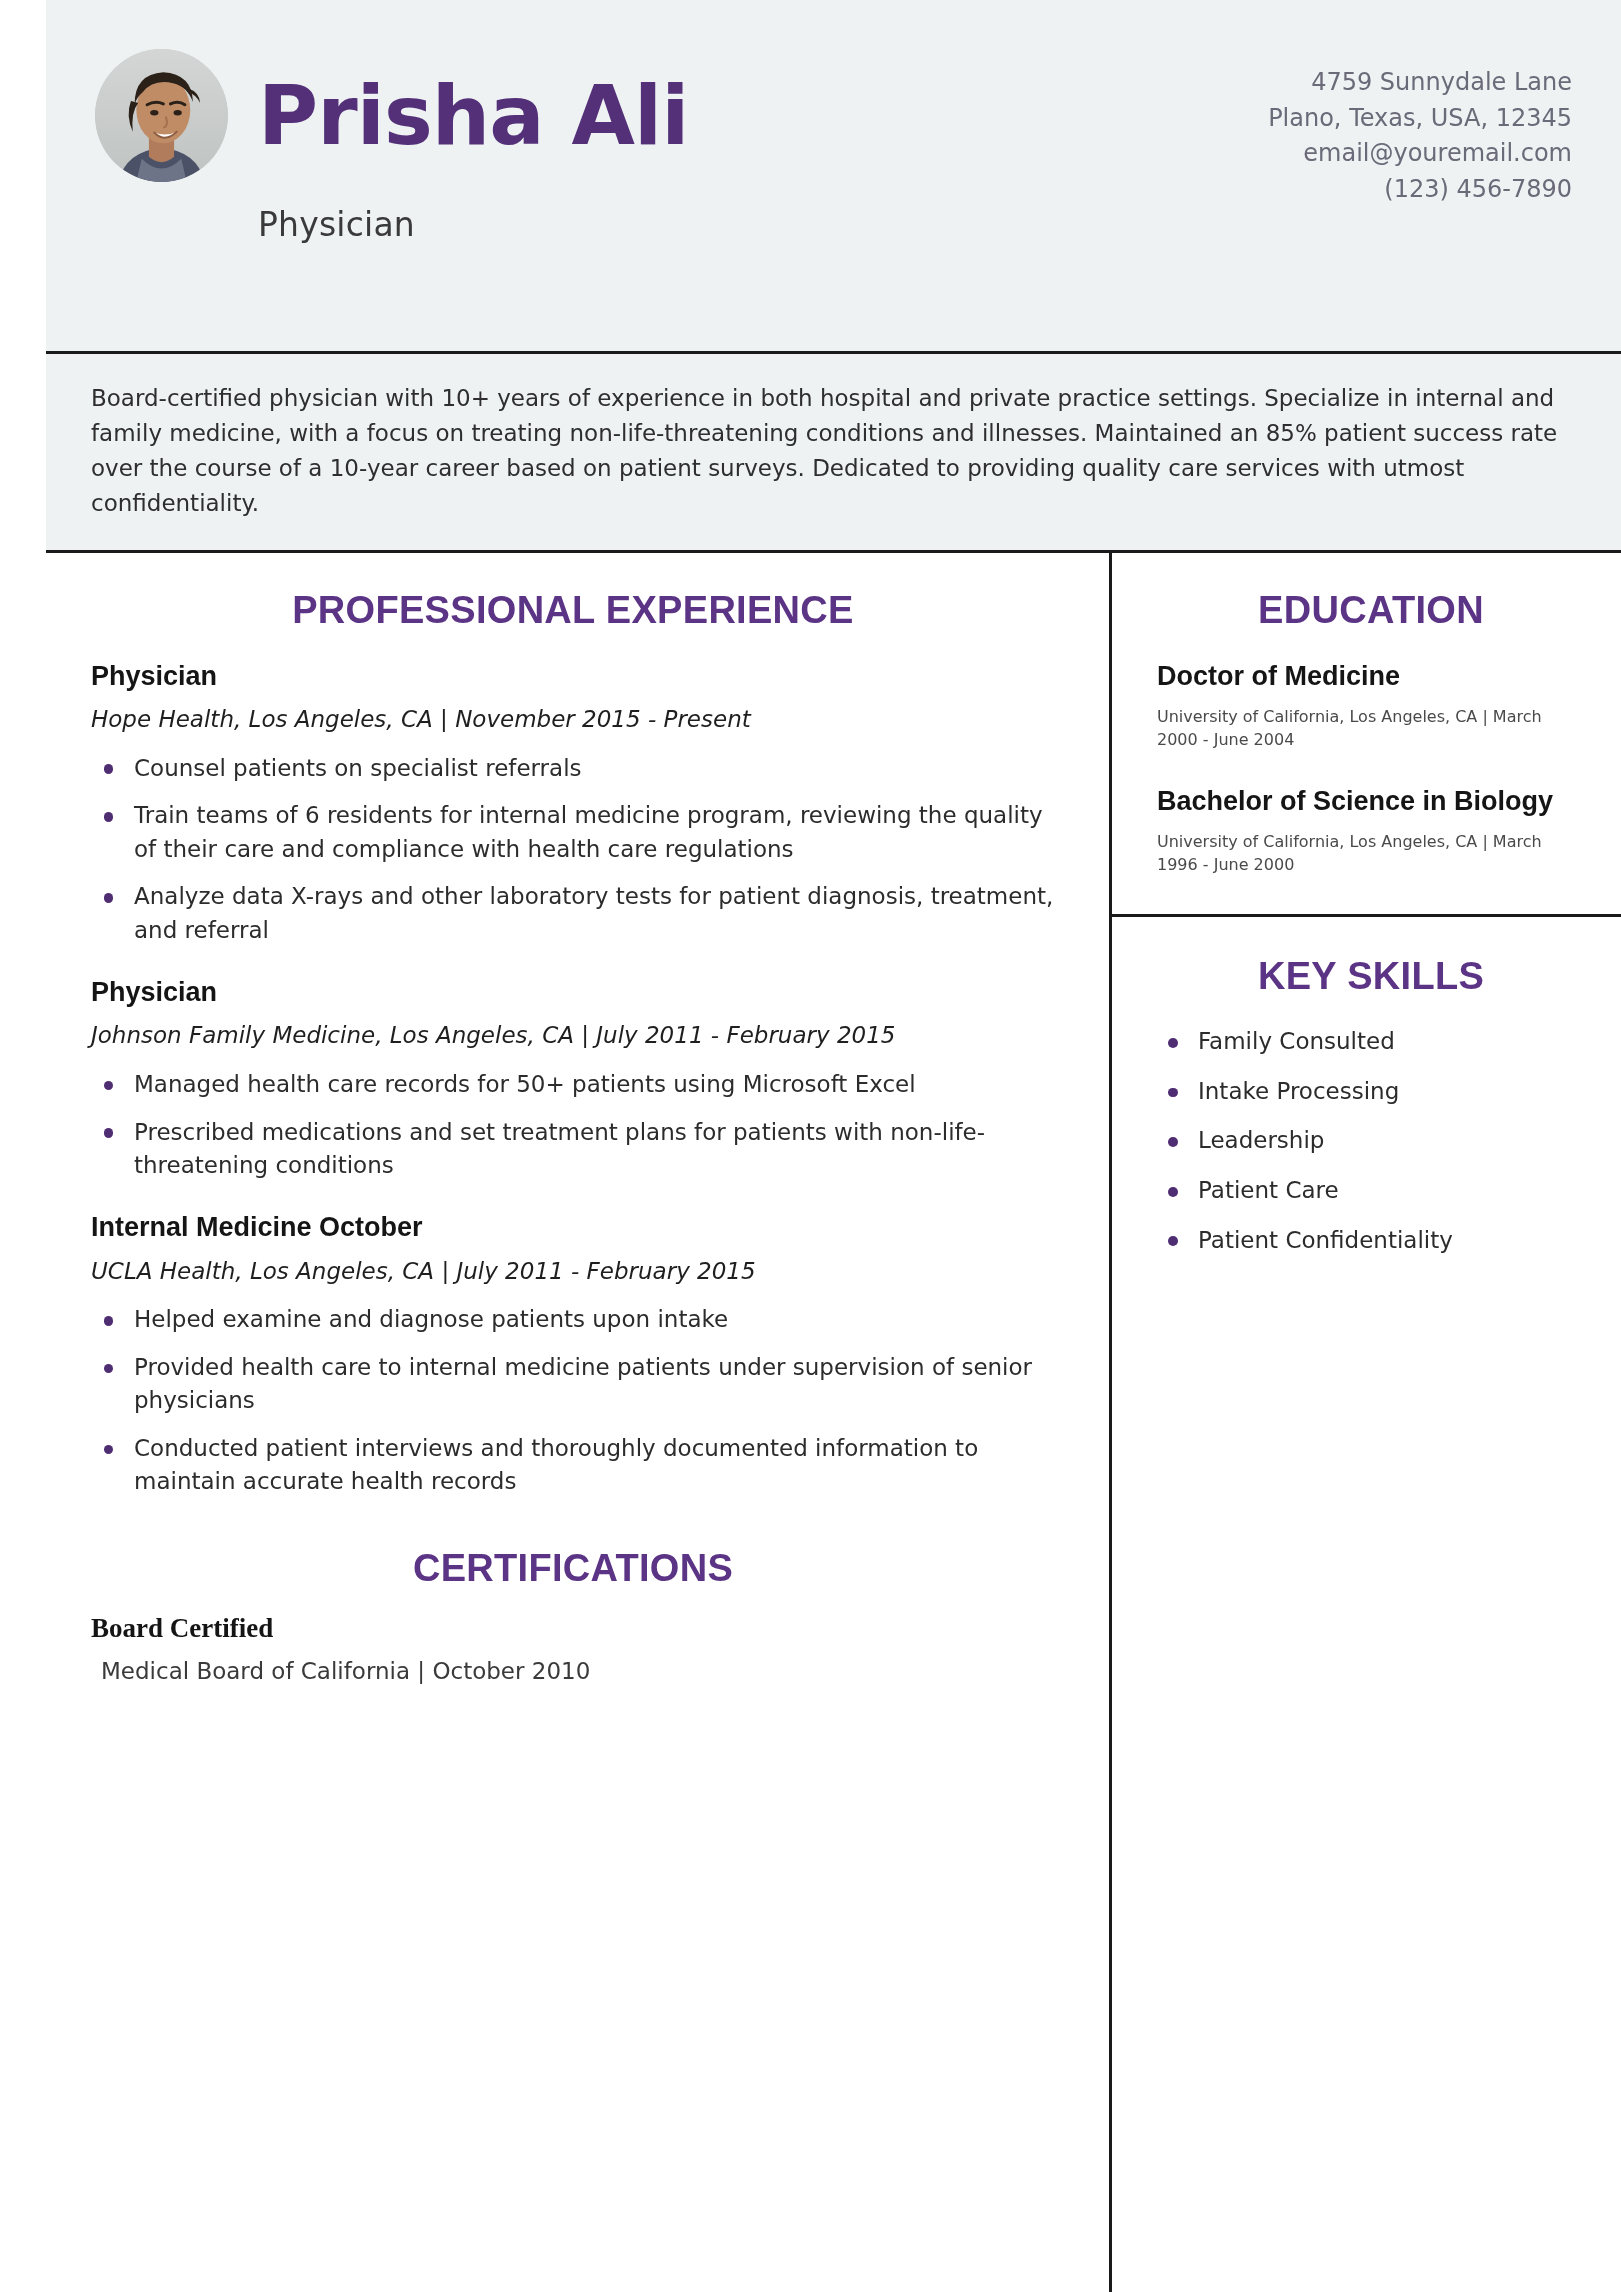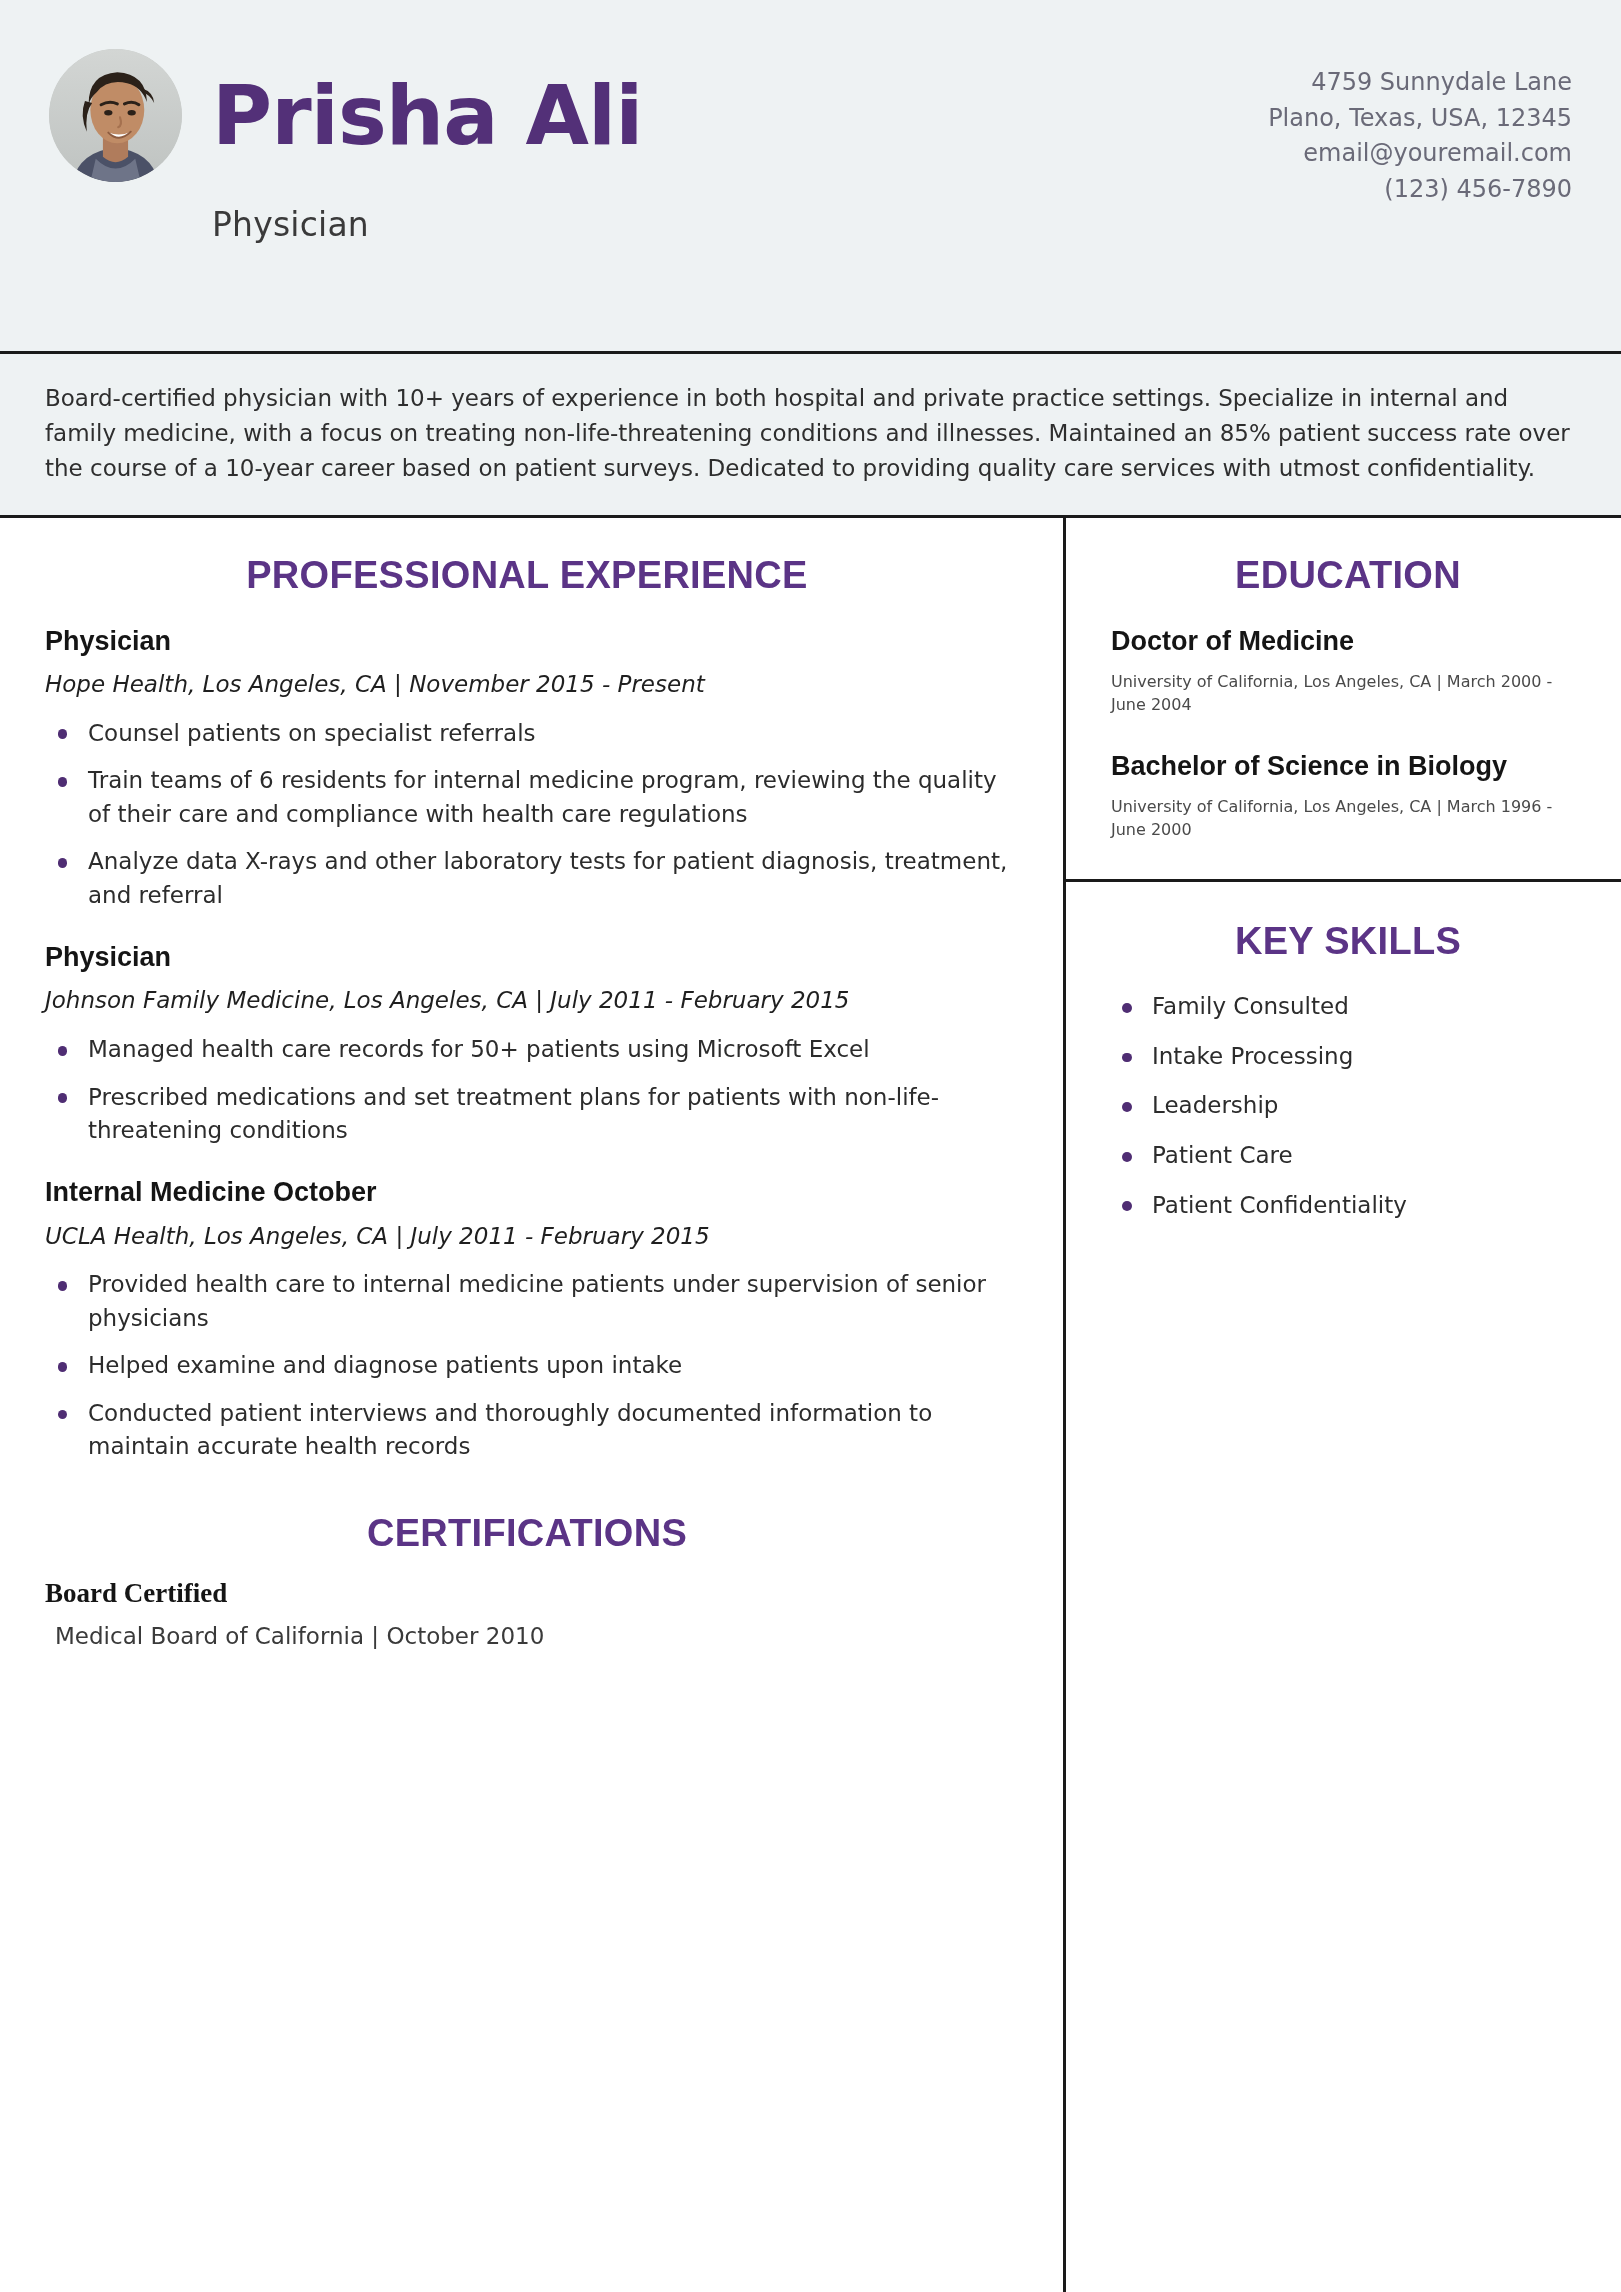--- a/index.html
+++ b/index.html
@@ -14,20 +14,21 @@
     -webkit-font-smoothing: antialiased;
     overflow: hidden;
   }
 
   .page {
     position: relative;
     width: 1621px;
     height: 1993px;
     background: #ffffff;
     box-sizing: border-box;
+    padding-left: 46px;
   }
 
   
   .header {
     position: relative;
     background: #eef2f3;
     border-bottom: 3.6px solid #1a1a1a;
     padding: 49px 49px 34px 49px;
     box-sizing: border-box;
     height: 354px;
@@ -305,22 +306,22 @@
         <ul class="bullets">
           <li>Managed health care records for 50+ patients using Microsoft Excel</li>
           <li>Prescribed medications and set treatment plans for patients with non-life-threatening conditions</li>
         </ul>
       </div>
 
       <div class="entry">
         <h3 class="entry-title">Internal Medicine October</h3>
         <p class="entry-meta">UCLA Health, Los Angeles, CA | July 2011 - February 2015</p>
         <ul class="bullets">
+          <li>Helped examine and diagnose patients upon intake</li>
           <li>Provided health care to internal medicine patients under supervision of senior physicians</li>
-          <li>Helped examine and diagnose patients upon intake</li>
           <li>Conducted patient interviews and thoroughly documented information to maintain accurate health records</li>
         </ul>
       </div>
 
       <h2 class="section-title tight" style="margin-top:48px;">CERTIFICATIONS</h2>
       <div class="cert-block">
         <h3 class="cert-title">Board Certified</h3>
         <p class="cert-meta">Medical Board of California | October 2010</p>
       </div>
 

